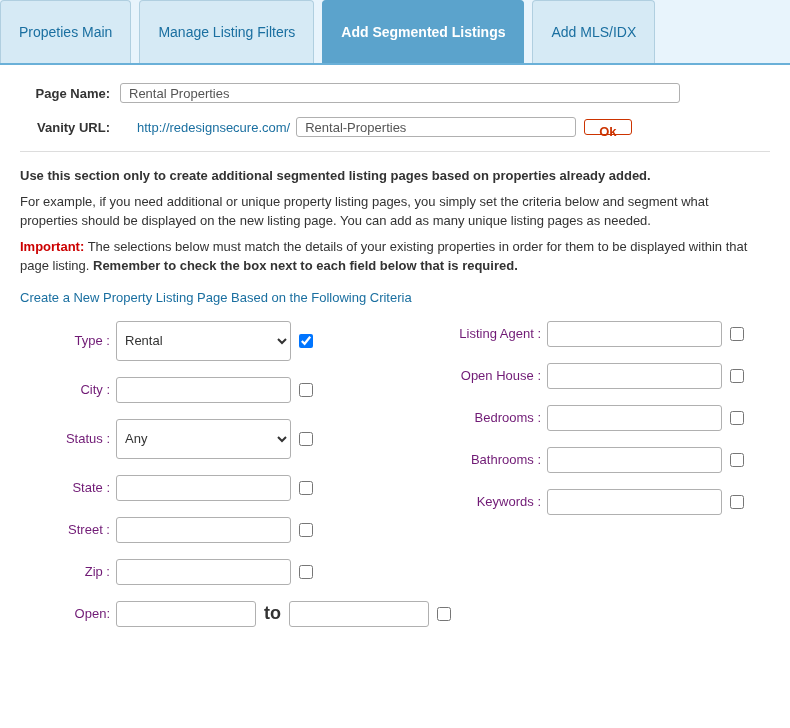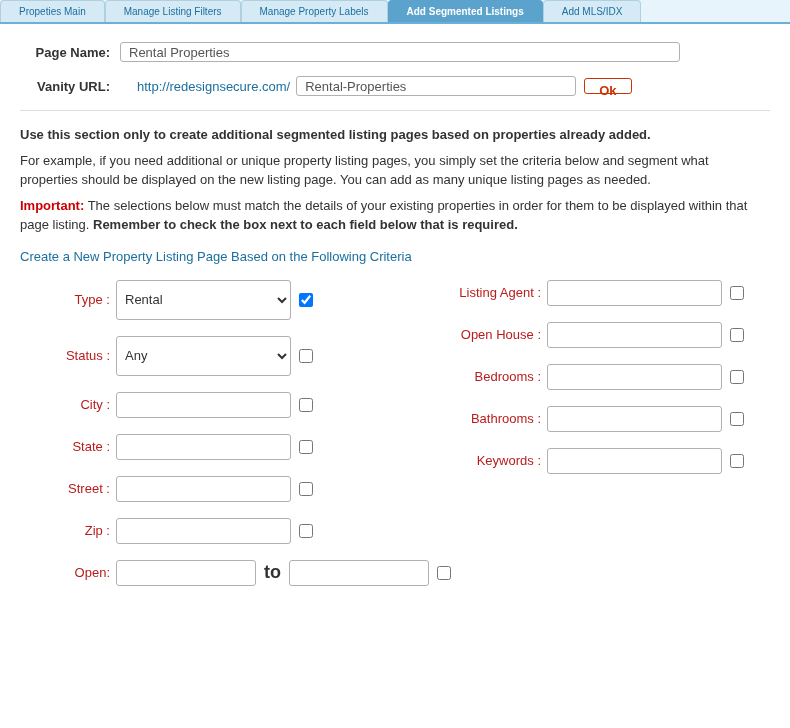--- a/index.html
+++ b/index.html
@@ -12,29 +12,29 @@
       color: #333;
     }
 
     
     .tabs {
       display: flex;
       background: #e8f4fc;
       border-bottom: 2px solid #6ab0d8;
     }
     .tab {
-      padding: 5px 18px;
+      padding: 23px 18px;
       cursor: pointer;
       border: 1px solid #b0cfe0;
       border-bottom: none;
       background: #d6eaf5;
       color: #1a6fa0;
-      font-size: 10px;
+      font-size: 14px;
       white-space: nowrap;
-      margin-right: 0;
+      margin-right: 8px;
       border-radius: 4px 4px 0 0;
     }
     .tab.active {
       background: #5ba3cc;
       color: #fff;
       font-weight: bold;
       border-color: #5ba3cc;
     }
 
     
@@ -114,21 +114,21 @@
     }
     .field-row {
       display: flex;
       align-items: center;
       margin-bottom: 16px;
     }
     .field-label {
       text-align: right;
       width: 90px;
       margin-right: 6px;
-      color: #b91c1c;
+      color: #701a75;
       font-size: 13px;
     }
     .field-input {
       border: 1px solid #b0b0b0;
       border-radius: 3px;
       padding: 4px 6px;
       font-size: 13px;
       color: #333;
       height: 26px;
     }
@@ -173,21 +173,20 @@
       border-top: 1px solid #ddd;
       margin: 10px 0 14px;
     }
   </style>
 </head>
 <body>
 
 <div class="tabs">
   <div class="tab">Propeties Main</div>
   <div class="tab">Manage Listing Filters</div>
-  <div class="tab">Manage Property Labels</div>
   <div class="tab active">Add Segmented Listings</div>
   <div class="tab">Add MLS/IDX</div>
 </div>
 
 <div class="content">
 
   <div class="form-row">
     <div class="form-label">Page Name:</div>
     <input class="form-input page-name-input" type="text" value="Rental Properties" style="">
   </div>
@@ -221,36 +220,36 @@
         <div class="field-label">Type :</div>
         <select class="field-select">
           <option>Rental</option>
           <option>Sale</option>
           <option>Any</option>
         </select>
         <input type="checkbox" class="field-checkbox" checked="" style="">
       </div>
 
       <div class="field-row">
+        <div class="field-label">City :</div>
+        <input type="text" class="field-input field-input-text" value="" style="">
+        <input type="checkbox" class="field-checkbox" style="">
+      </div>
+
+      <div class="field-row">
         <div class="field-label">Status :</div>
         <select class="field-select">
           <option>Any</option>
           <option>Active</option>
           <option>Sold</option>
         </select>
         <input type="checkbox" class="field-checkbox" style="">
       </div>
 
       <div class="field-row">
-        <div class="field-label">City :</div>
-        <input type="text" class="field-input field-input-text" value="" style="">
-        <input type="checkbox" class="field-checkbox" style="">
-      </div>
-
-      <div class="field-row">
         <div class="field-label">State :</div>
         <input type="text" class="field-input field-input-text" value="" style="">
         <input type="checkbox" class="field-checkbox" style="">
       </div>
 
       <div class="field-row">
         <div class="field-label">Street :</div>
         <input type="text" class="field-input field-input-text" value="" style="">
         <input type="checkbox" class="field-checkbox" style="">
       </div>

